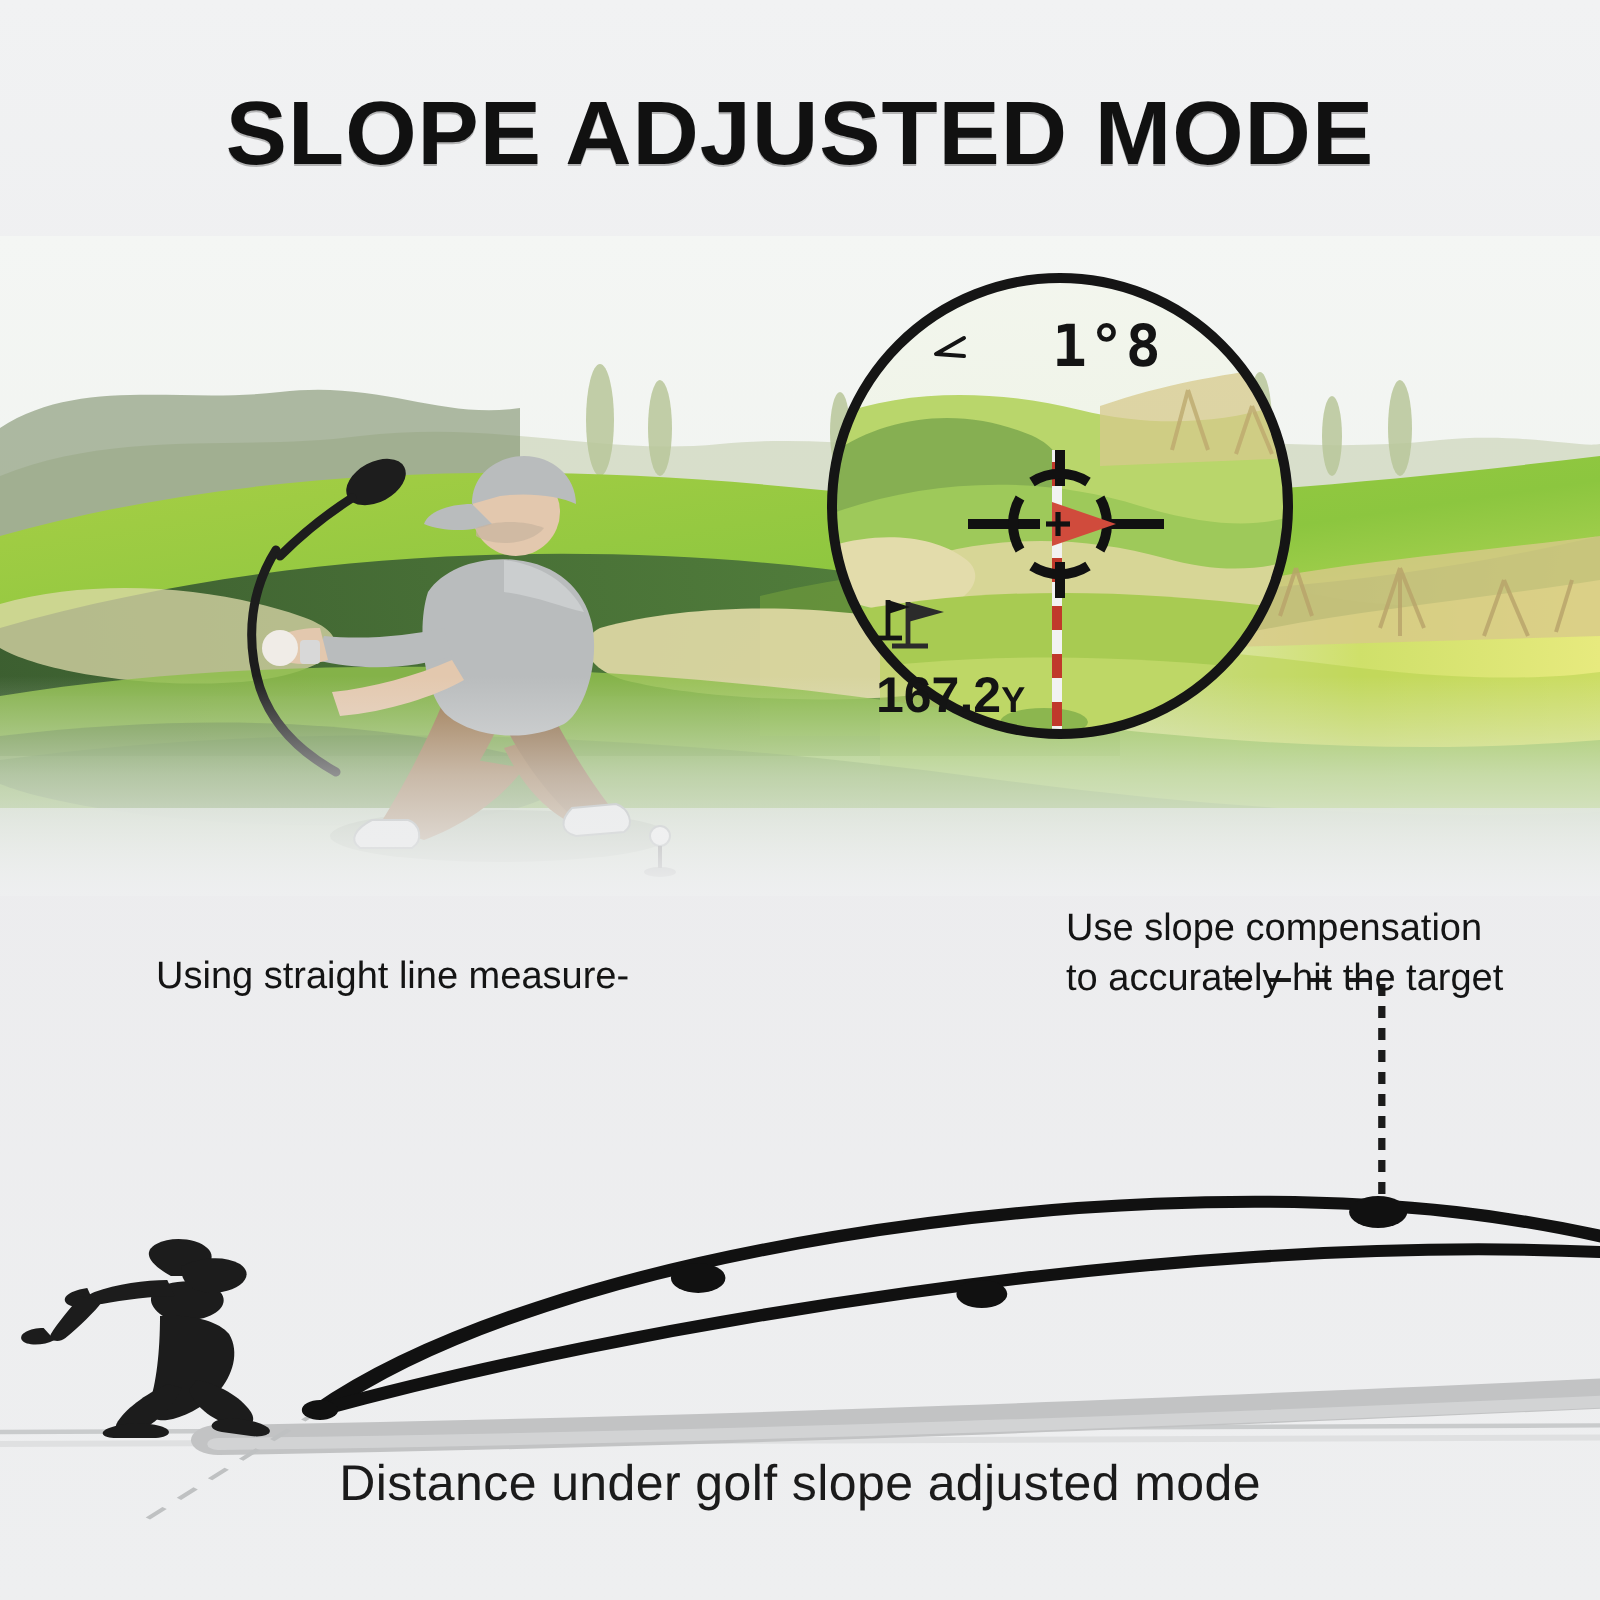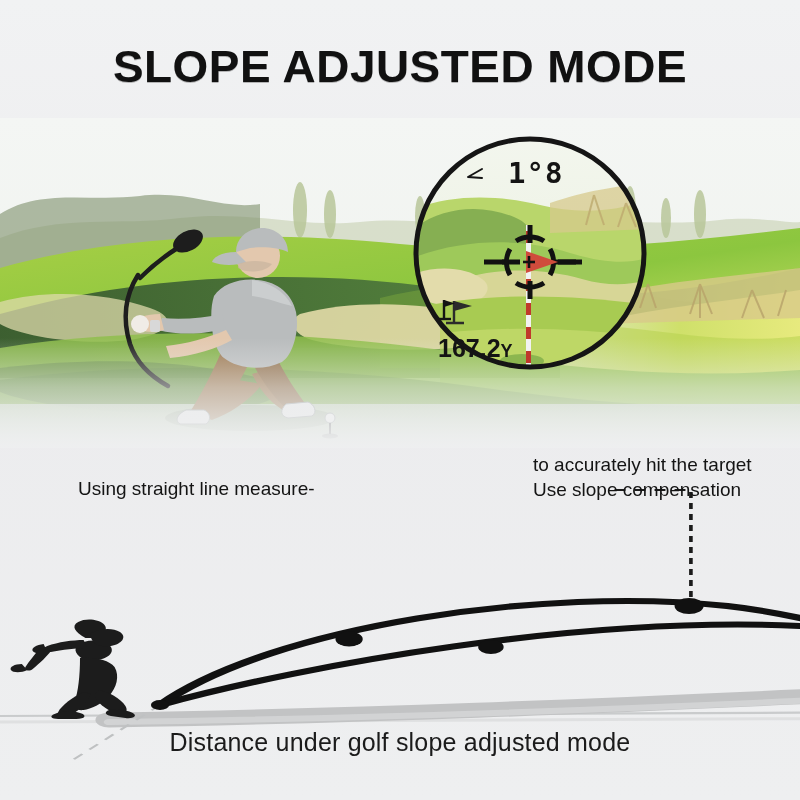--- a/index.html
+++ b/index.html
@@ -32,21 +32,21 @@
 
   
   .scope{position:absolute;left:410px;top:133px;width:240px;height:240px;}
   .scope svg{display:block;}
   .scope-text{position:absolute;inset:0;color:#141414;}
   .angle-row{position:absolute;left:56px;top:26px;width:150px;display:flex;align-items:center;gap:6px;}
   .angle-ico{font-size:15px;line-height:1;color:#1a1a1a;transform:rotate(0deg);}
   .angle-val{
     font-family:"DejaVu Sans Mono","Liberation Mono",monospace;
     font-weight:bold;font-size:29px;line-height:1;letter-spacing:1px;color:#141414;
-    margin-left:18px;
+    margin-left:36px;
   }
   .dist-main{
     position:absolute;left:58px;top:163px;
     font-family:"DejaVu Sans Mono","Liberation Mono",monospace;
     font-weight:bold;font-size:29px;line-height:1;letter-spacing:0px;color:#141414;
   }
   .dist-main .u{font-size:22px;}
   .flag-ico{position:absolute;left:28px;top:165px;width:20px;height:24px;}
   .dist-sub{
     position:absolute;left:28px;top:203px;
@@ -331,19 +331,19 @@
         </g>
       </g>
     </svg>
   </div>
 
   <div class="anno anno-left">
     <div>Using straight line measure-</div>
   </div>
 
   <div class="anno anno-right">
+    <div>Use slope compensation</div>
     <div>to accurately hit the target</div>
-    <div>Use slope compensation</div>
   </div>
 
   <div class="caption">Distance under golf slope adjusted mode</div>
 
 </div>
 
 </body></html>

